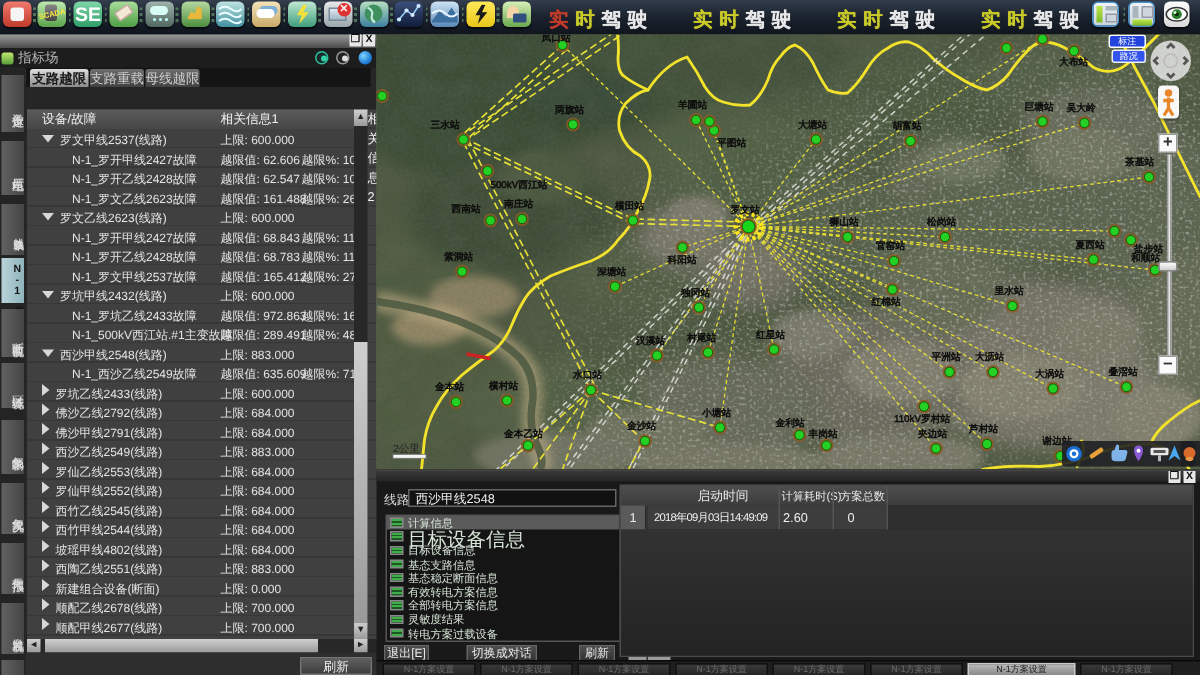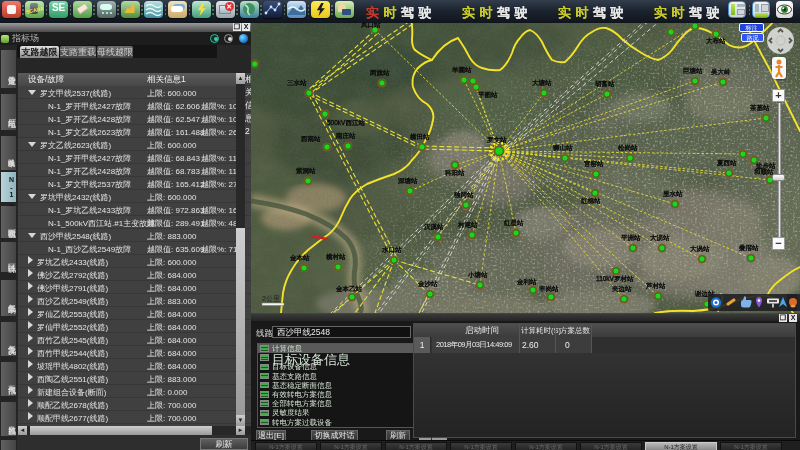--- a/index.html
+++ b/index.html
@@ -14,21 +14,21 @@
 .rt i{font-style:normal;color:#c9c929;}
 .rt u{text-decoration:none;color:#c03a2a;}
 
 #lpanel{position:absolute;left:0;top:23px;width:251px;height:427px;background:#262626;}
 #lptitle{position:absolute;left:0;top:0;width:251px;height:9px;background:linear-gradient(#9a9a9a,#6a6a6a 60%,#4a4a4a);}
 .winbtn{position:absolute;top:0px;width:8px;height:8px;background:#e8e8e8;color:#111;font-size:7px;line-height:8px;text-align:center;font-weight:bold;}
 #tabrow1{position:absolute;left:0;top:9px;width:251px;height:13px;background:#1d1d1d;}
 .scene{position:absolute;top:0;height:13px;font-size:9px;line-height:13px;color:#b5b5b5;padding-left:12px;}
 .scene.act{background:linear-gradient(#f2f2f2,#b8b8b8 55%,#8a8a8a);color:#111;font-weight:bold;border-radius:3px;margin-top:44px;}
 .cbtn{position:absolute;top:1.5px;width:9px;height:9px;border-radius:50%;}
-#tabrow2{position:absolute;left:17px;top:22px;width:200px;height:13px;background:#141414;}
+#tabrow2{position:absolute;left:17px;top:22px;width:230px;height:13px;background:#141414;}
 .t2{position:absolute;top:1px;height:12px;font-size:9px;line-height:12px;color:#ccc;background:linear-gradient(#6e6e6e,#404040);border-radius:2px 2px 0 0;text-align:center;}
 .t2.act{background:linear-gradient(#e0e0e0,#8a8a8a);color:#1a1a1a;font-weight:bold;}
 #lpinfo{position:absolute;left:17px;top:35px;width:234px;height:14px;background:#2e2e2e;color:#e0e0e0;font-size:8.5px;line-height:14px;padding-left:8px;}
 
 #ltable{position:absolute;left:18px;top:50px;width:238px;height:353px;background:repeating-linear-gradient(#404040 0 12px,#373737 12px 13px);}
 #lthead{position:absolute;left:0;top:0;width:218px;height:13px;background:linear-gradient(#5b5b5b,#474747);color:#f0f0f0;font-size:8.5px;line-height:13px;}
 .lrow{position:absolute;left:0;width:218px;height:13px;font-size:8px;line-height:13px;color:#e4e4e4;white-space:nowrap;overflow:hidden;}
 .lrow .c1{position:absolute;left:0;}
 .lrow .c2{position:absolute;left:129px;}
 .lrow .c3{position:absolute;left:183px;}
@@ -53,21 +53,21 @@
       <div class="ticon" style="left:1.5px;background:linear-gradient(#f07a6e,#c03a2a)">
         <div style="position:absolute;left:5px;top:4px;width:9px;height:9px;background:#f5f5f5;border-radius:2px"></div>
       </div>
       <div class="tsep" style="left:22px"></div>
       <div class="ticon" style="left:25.3px;background:linear-gradient(#bfe9b0,#5aa34a)">
         <div style="position:absolute;left:5px;top:2px;width:8px;height:11px;background:linear-gradient(#888,#444);border-radius:2px"></div>
         <div style="position:absolute;left:1px;top:6px;font-size:5px;color:#ffe840;font-weight:bold;transform:rotate(-12deg)">SCADA</div>
       </div>
       <div class="tsep" style="left:45.8px"></div>
       <div class="ticon" style="left:49.1px;background:linear-gradient(#7fd6a8,#2e9e68)">
-        <div style="position:absolute;left:0;top:1px;width:19px;text-align:center;font-size:10px;font-weight:bold;color:#fff">SE</div>
+        <div style="position:absolute;left:0;top:1px;width:19px;text-align:center;font-size:13px;font-weight:bold;color:#fff">SE</div>
       </div>
       <div class="tsep" style="left:69.6px"></div>
       <div class="ticon" style="left:72.9px;background:linear-gradient(#a8dd9a,#4f9e45)">
         <div style="position:absolute;left:4px;top:4px;width:11px;height:7px;background:#f2ead2;border:1px solid #caa;transform:rotate(-35deg);border-radius:1px"></div>
       </div>
       <div class="tsep" style="left:93.4px"></div>
       <div class="ticon" style="left:96.7px;background:linear-gradient(#9fb3ac,#51665f)">
         <div style="position:absolute;left:3px;top:3px;width:12px;height:6px;background:#d7fdf4;border-radius:4px"></div>
         <div style="position:absolute;left:5px;top:11px;width:2px;height:2px;background:#bff;border-radius:50%"></div>
         <div style="position:absolute;left:9px;top:11px;width:2px;height:2px;background:#bff;border-radius:50%"></div>

